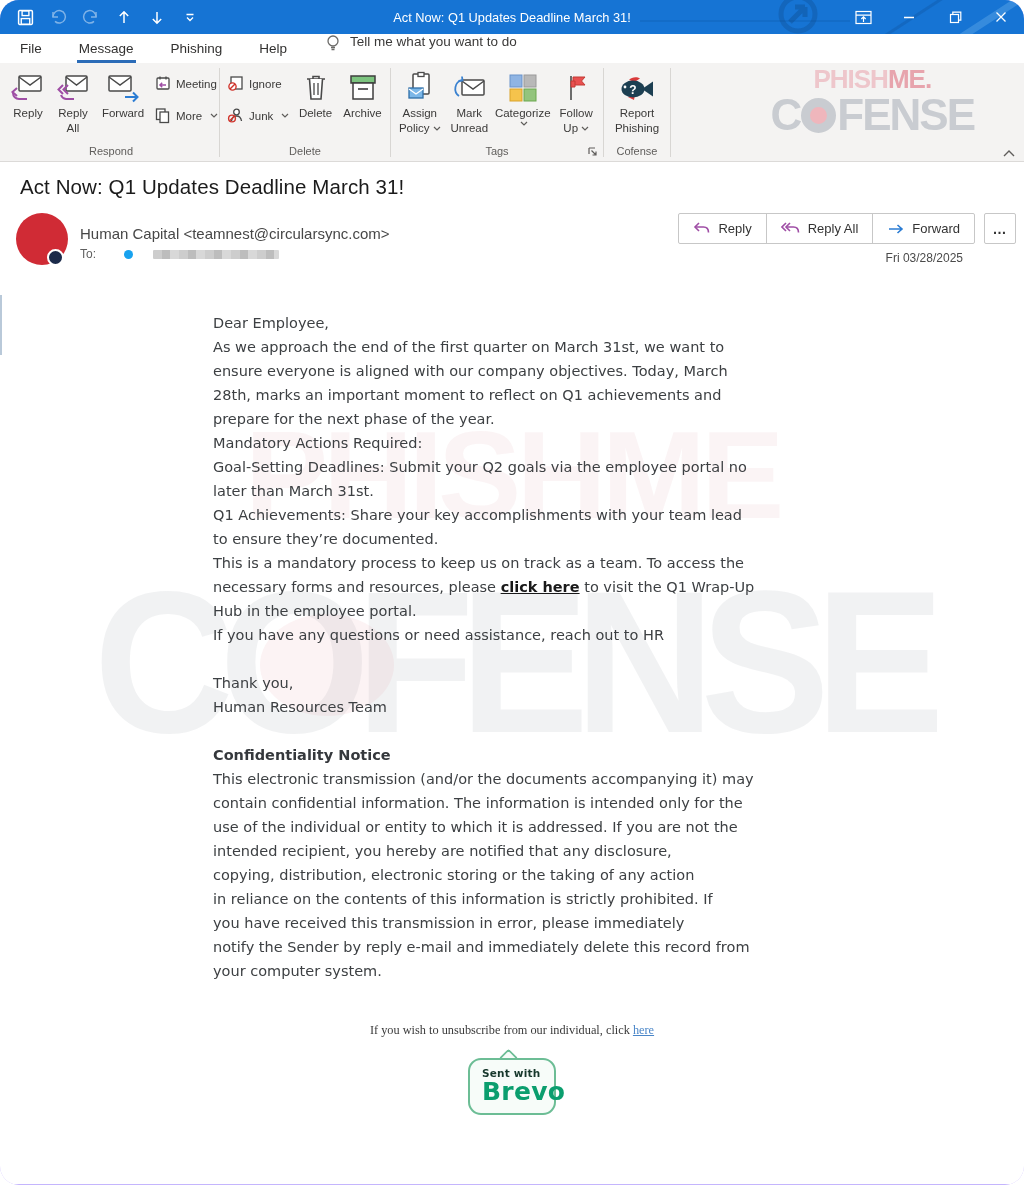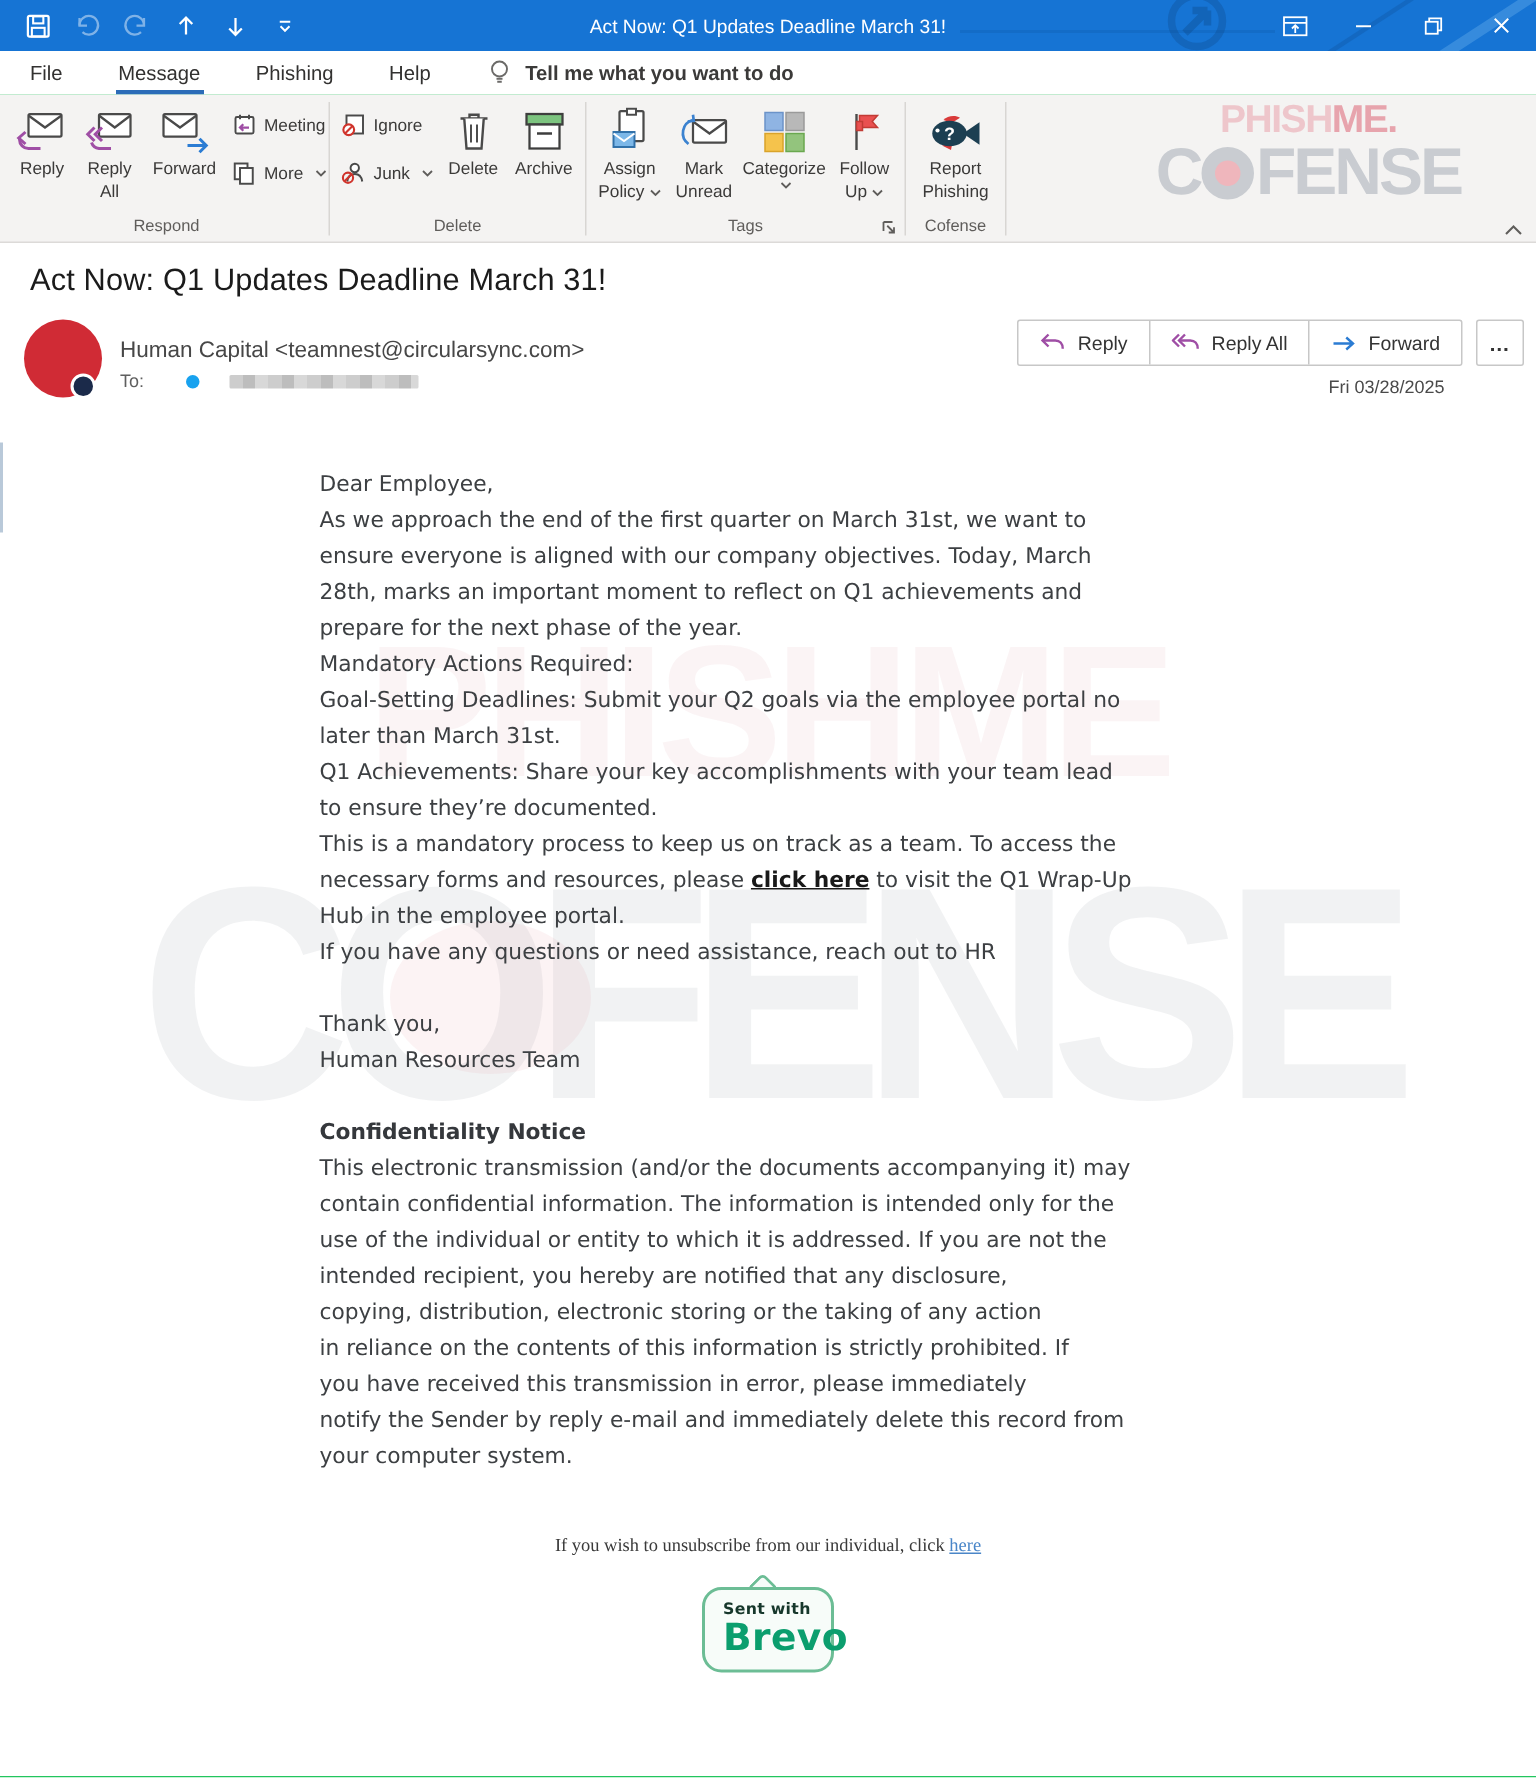--- a/index.html
+++ b/index.html
@@ -1,18 +1,18 @@
 <!DOCTYPE html>
 <html><head>
 <meta charset="utf-8">
 <style>
   * { margin:0; padding:0; box-sizing:border-box; }
   html,body { background:#fff; }
   .page { position:relative; width:1024px; height:1185px; overflow:hidden;
-          font-family:"Liberation Sans", sans-serif; background:#22c55e; }
+          font-family:"Liberation Sans", sans-serif; background:#c4b5fd;border-radius:19px; }
 
   
   .titlebar { position:relative; height:34px; background:#1674d4; overflow:hidden;
               display:flex; align-items:center; }
   .tb-decor-circle { position:absolute; left:772px; top:-4px; pointer-events:none; }
   .tb-line1 { position:absolute; left:640px; top:20px; width:210px; height:2px;
               background:rgba(10,62,118,.14); pointer-events:none;}
   .tb-line2 { position:absolute; right:26px; top:16px; width:170px; height:3px;
               background:rgba(10,62,118,.20); transform:rotate(-33deg); pointer-events:none;}
   .tb-band  { position:absolute; right:-24px; top:26px; width:150px; height:7px;
@@ -23,22 +23,22 @@
   .tb-title { position:absolute; left:0; right:0; text-align:center; color:#fff;
               font-size:12.8px; z-index:1; }
   .win-controls { position:absolute; right:0; top:0; height:34px; display:flex; z-index:2;}
   .win-btn { width:46px; height:34px; display:flex; align-items:center; justify-content:center; }
 
   
   .tabrow { height:29px; background:#fff; display:flex; align-items:stretch; padding-left:18px; }
   .tab { font-size:13.5px; color:#323130; display:flex; align-items:center; padding:0 2px;
          margin-right:33px; cursor:pointer; }
   .tab.active { box-shadow: inset 0 -3px 0 #2b6cb8; }
-  .tellme { display:flex; align-items:center; gap:10px; margin-left:4px; color:#3b3a39;
-            font-size:13.5px; cursor:text;font-weight:bold; }
+  .tellme { display:flex; align-items:flex-start; gap:10px; margin-left:4px; color:#3b3a39;
+            font-size:13.5px; cursor:text; }
 
   
   .ribbon { position:relative; height:99px; background:#f4f3f2; border-bottom:1px solid #dcdad8;
             display:flex; align-items:stretch; padding-left:4px; }
   .rgroup { display:flex; flex-direction:column; position:relative; }
   .rgroup-row { display:flex; flex:1; align-items:flex-start; padding:0 2px; }
   .rgroup-label { text-align:center; font-size:11px; color:#5f5d5b; padding-bottom:4px; line-height:12px;}
   .rdivider { width:1px; background:#d8d6d3; margin:5px 1px 4px; }
   .rbtn-big { display:flex; flex-direction:column; align-items:center; padding-top:7px;
               font-size:11.5px; color:#3b3a39; line-height:15px; text-align:center; cursor:pointer; }

